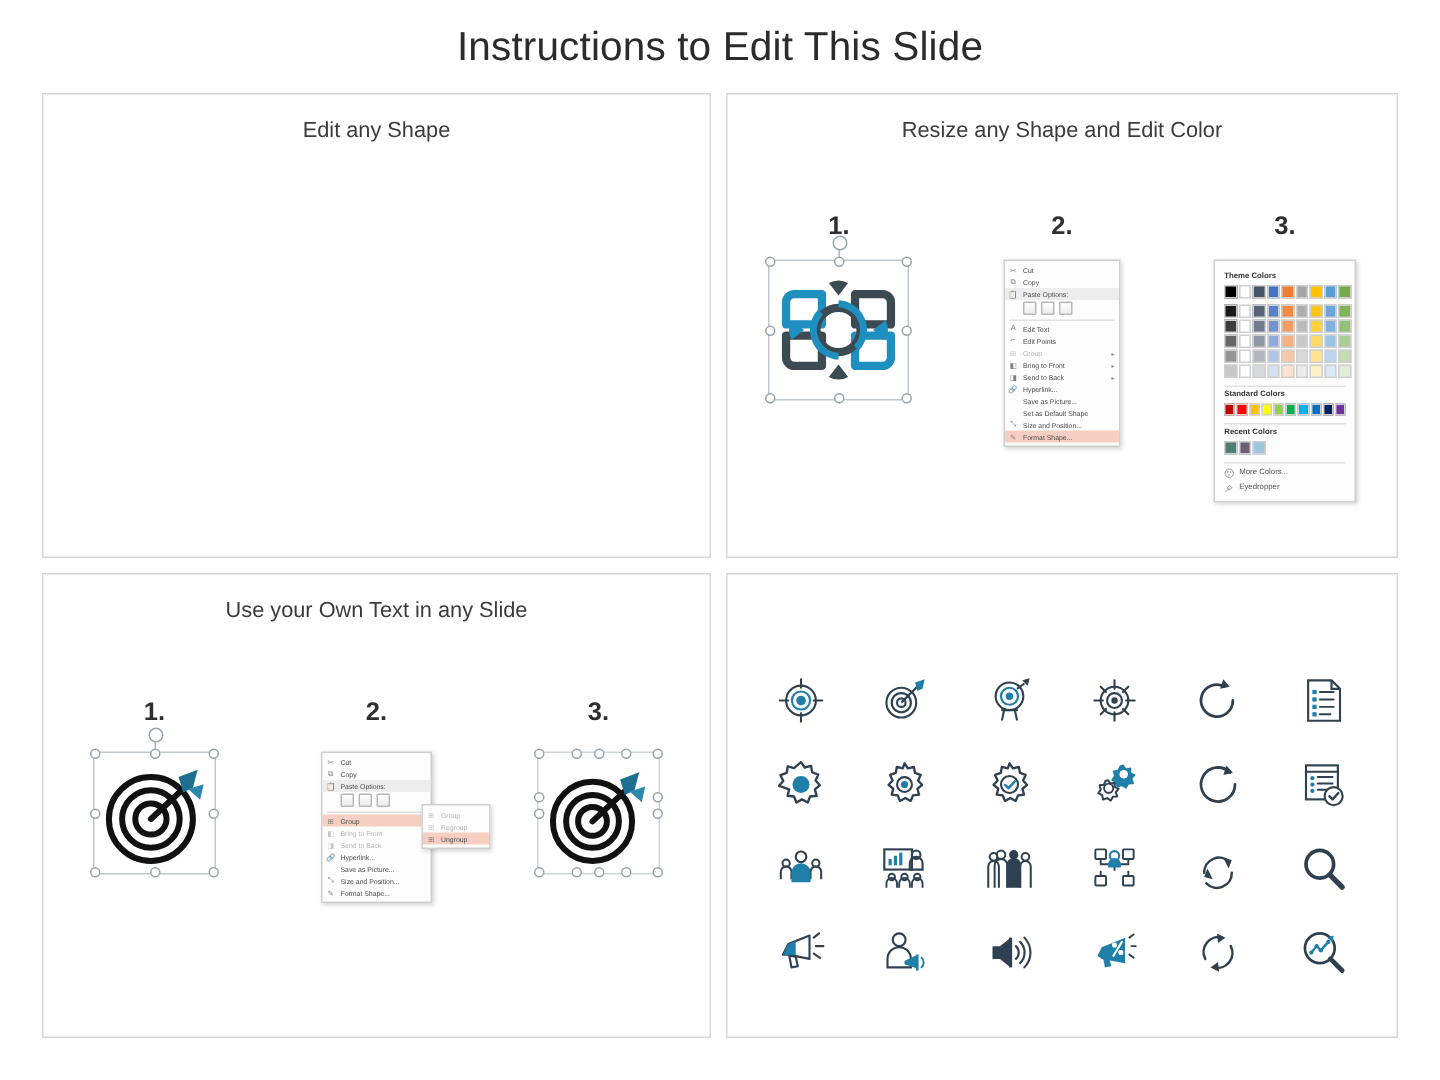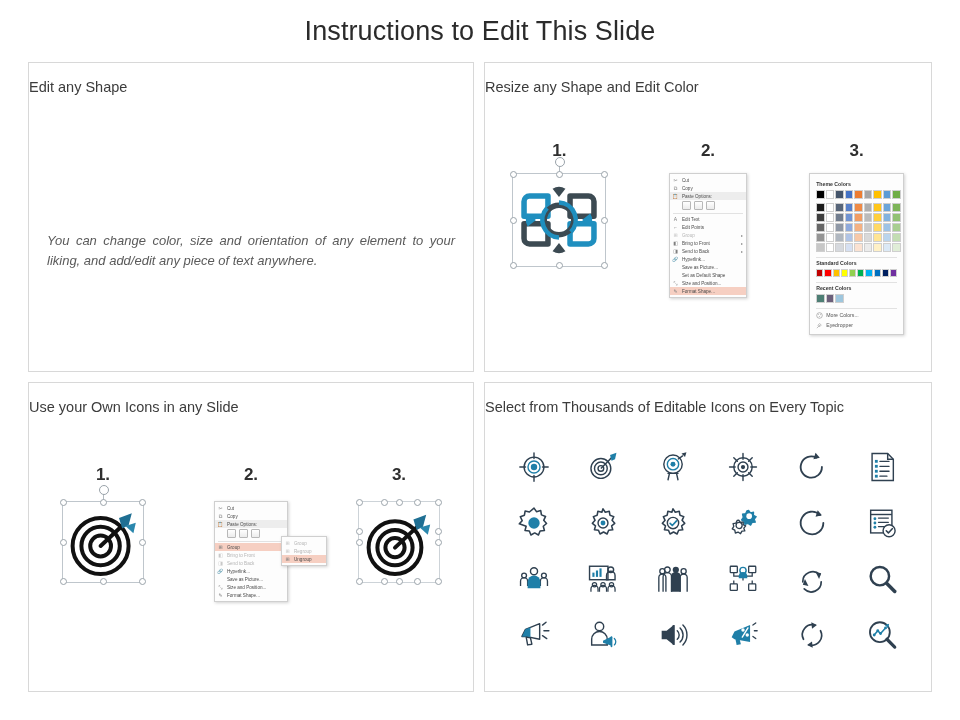--- a/index.html
+++ b/index.html
@@ -27,21 +27,21 @@
     background:#fff;
     box-sizing:border-box;
   }
   #panel-tl{left:28px;  top:62px;  width:446px; height:310px;}
   #panel-tr{left:484px; top:62px;  width:448px; height:310px;padding-left:46px;}
   #panel-bl{left:28px;  top:382px; width:446px; height:310px;}
   #panel-br{left:484px; top:382px; width:448px; height:310px;}
 
   .panel-title{
     position:absolute;left:0;right:0;top:16px;
-    font-size:14.5px;color:#3c3c3c;
+    text-align:center;font-size:14.5px;color:#3c3c3c;
   }
   .panel-sub{
     position:absolute;left:0;right:0;top:40px;
     text-align:center;font-size:9.5px;font-style:italic;color:#6d6d6d;
   }
 
   .body-text{
     position:absolute;left:18px;right:18px;
     font-style:italic;font-size:13px;line-height:20px;color:#5a5a5a;
     text-align:justify;
@@ -148,21 +148,20 @@
 </style>
 </head>
 <body>
 
 <div class="slide">
 
   <div class="slide-title">Instructions to Edit This Slide</div>
 
   <div class="panel" id="panel-tl">
     <div class="panel-title">Edit any Shape</div>
-    <div class="body-text" id="tl-p2">You can change color, size and orientation of any element to your liking, and add/edit any piece of text anywhere.</div>
   </div>
 
   <div class="panel" id="panel-tr">
     <div class="panel-title">Resize any Shape and Edit Color</div>
 
     <div class="numrow" id="tr-nums">
       <div class="num">1.</div>
       <div class="num">2.</div>
       <div class="num">3.</div>
     </div>
@@ -394,21 +393,21 @@
                 </svg>
             </span>
             <span>Eyedropper</span>
           </div>
         </div>
       </div>
     </div>
   </div>
 
   <div class="panel" id="panel-bl">
-    <div class="panel-title">Use your Own Icons in any Slide</div>
+    <div class="panel-title">Use your Own Text in any Slide</div>
 
     <div class="numrow" id="bl-nums">
       <div class="num">1.</div>
       <div class="num">2.</div>
       <div class="num">3.</div>
     </div>
 
     <div class="stagerow" id="bl-stage">
 
       <div class="stage">
@@ -529,21 +528,20 @@
           <div class="h" style="left:-3px;top:26px"></div>
           <div class="h" style="right:-3px;top:26px"></div>
           <div class="h" style="left:22px;bottom:-3px"></div>
           <div class="h" style="left:55px;bottom:-3px"></div>
         </div>
       </div>
     </div>
   </div>
 
   <div class="panel" id="panel-br">
-    <div class="panel-title">Select from Thousands of Editable Icons on Every Topic</div>
     <div id="icon-grid">
         <div class="cell">
           <svg width="34" height="34" viewBox="0 0 48 48">
             <circle cx="24" cy="24" r="14" fill="none" stroke="#2f4050" stroke-width="2"></circle>
             <circle cx="24" cy="24" r="8.5" fill="none" stroke="#1f7fa8" stroke-width="2"></circle>
             <circle cx="24" cy="24" r="4.5" fill="#1f7fa8"></circle>
             <path d="M24 4v8M24 36v8M4 24h8M36 24h8" stroke="#2f4050" stroke-width="2" stroke-linecap="round"></path>
           </svg>
         </div>
         <div class="cell">

